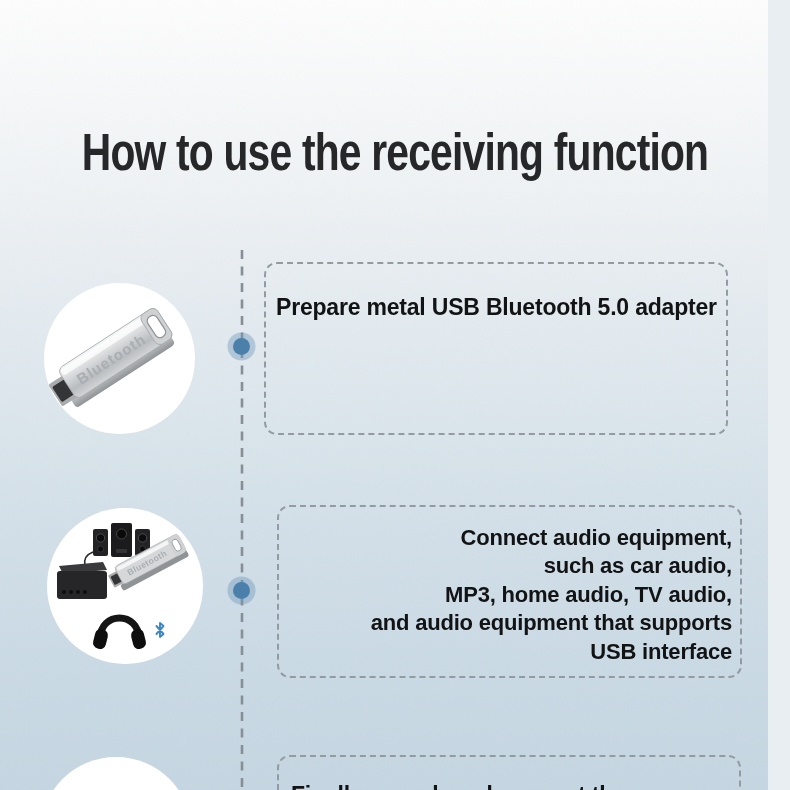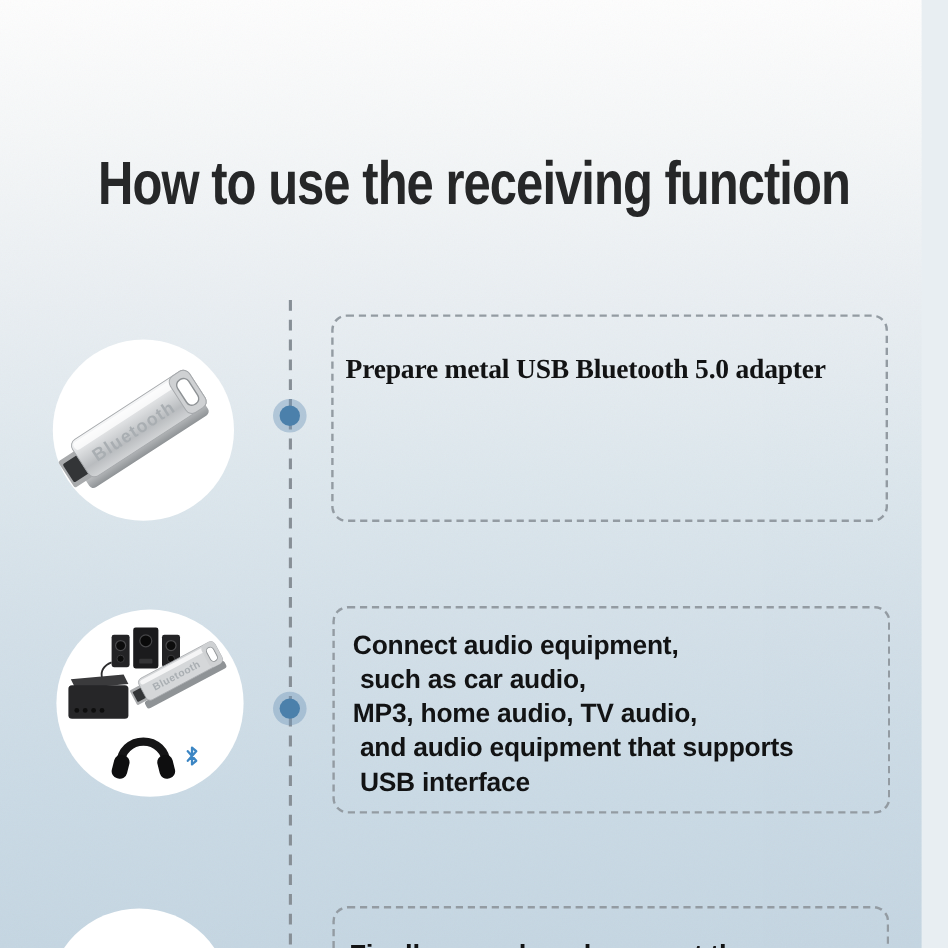--- a/index.html
+++ b/index.html
@@ -31,29 +31,29 @@
     position:absolute;border-radius:50%;background:#ffffff;
     display:flex;align-items:center;justify-content:center;
   }
   .circle-1{left:44px;top:283px;width:151px;height:151px;}
   .circle-2{left:47px;top:508px;width:156px;height:156px;}
   .circle-3{left:40px;top:757px;width:152px;height:152px;}
   .step-box{
     position:absolute;border:2px dashed #939ba2;border-radius:13px;
     box-sizing:border-box;background:transparent;
   }
-  .box-1{left:276px;top:262px;width:464px;height:173px;font-family:Liberation Serif, serif;}
+  .box-1{left:264px;top:262px;width:464px;height:173px;}
   .box-2{left:277px;top:505px;width:465px;height:173px;}
   .box-3{left:277px;top:755px;width:464px;height:130px;}
   .step-text{
     margin:0;color:#121314;font-weight:700;
     white-space:pre-wrap;letter-spacing:-.2px;
   }
   .text-1{padding:30px 8px 0 10px;font-size:23px;line-height:1.2;}
-  .text-2{padding:17px 8px 0 15px;font-size:22px;line-height:28.4px;}
+  .text-2{padding:17px 8px 0 15px;font-size:22px;line-height:28.4px;text-align:right;}
   .text-3{padding:25px 8px 0 12px;font-size:23px;line-height:1.2;}
 </style>
 </head>
 <body>
 
 <div class="stage">
 
   <svg class="noise" width="790" height="790">
     <filter id="n">
         <feTurbulence type="fractalNoise" baseFrequency="0.9" numOctaves="2"></feTurbulence>

